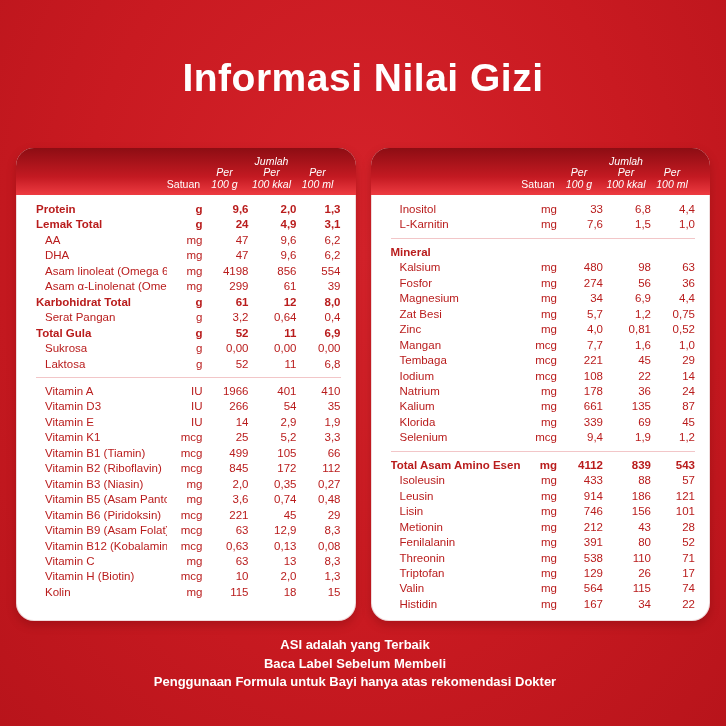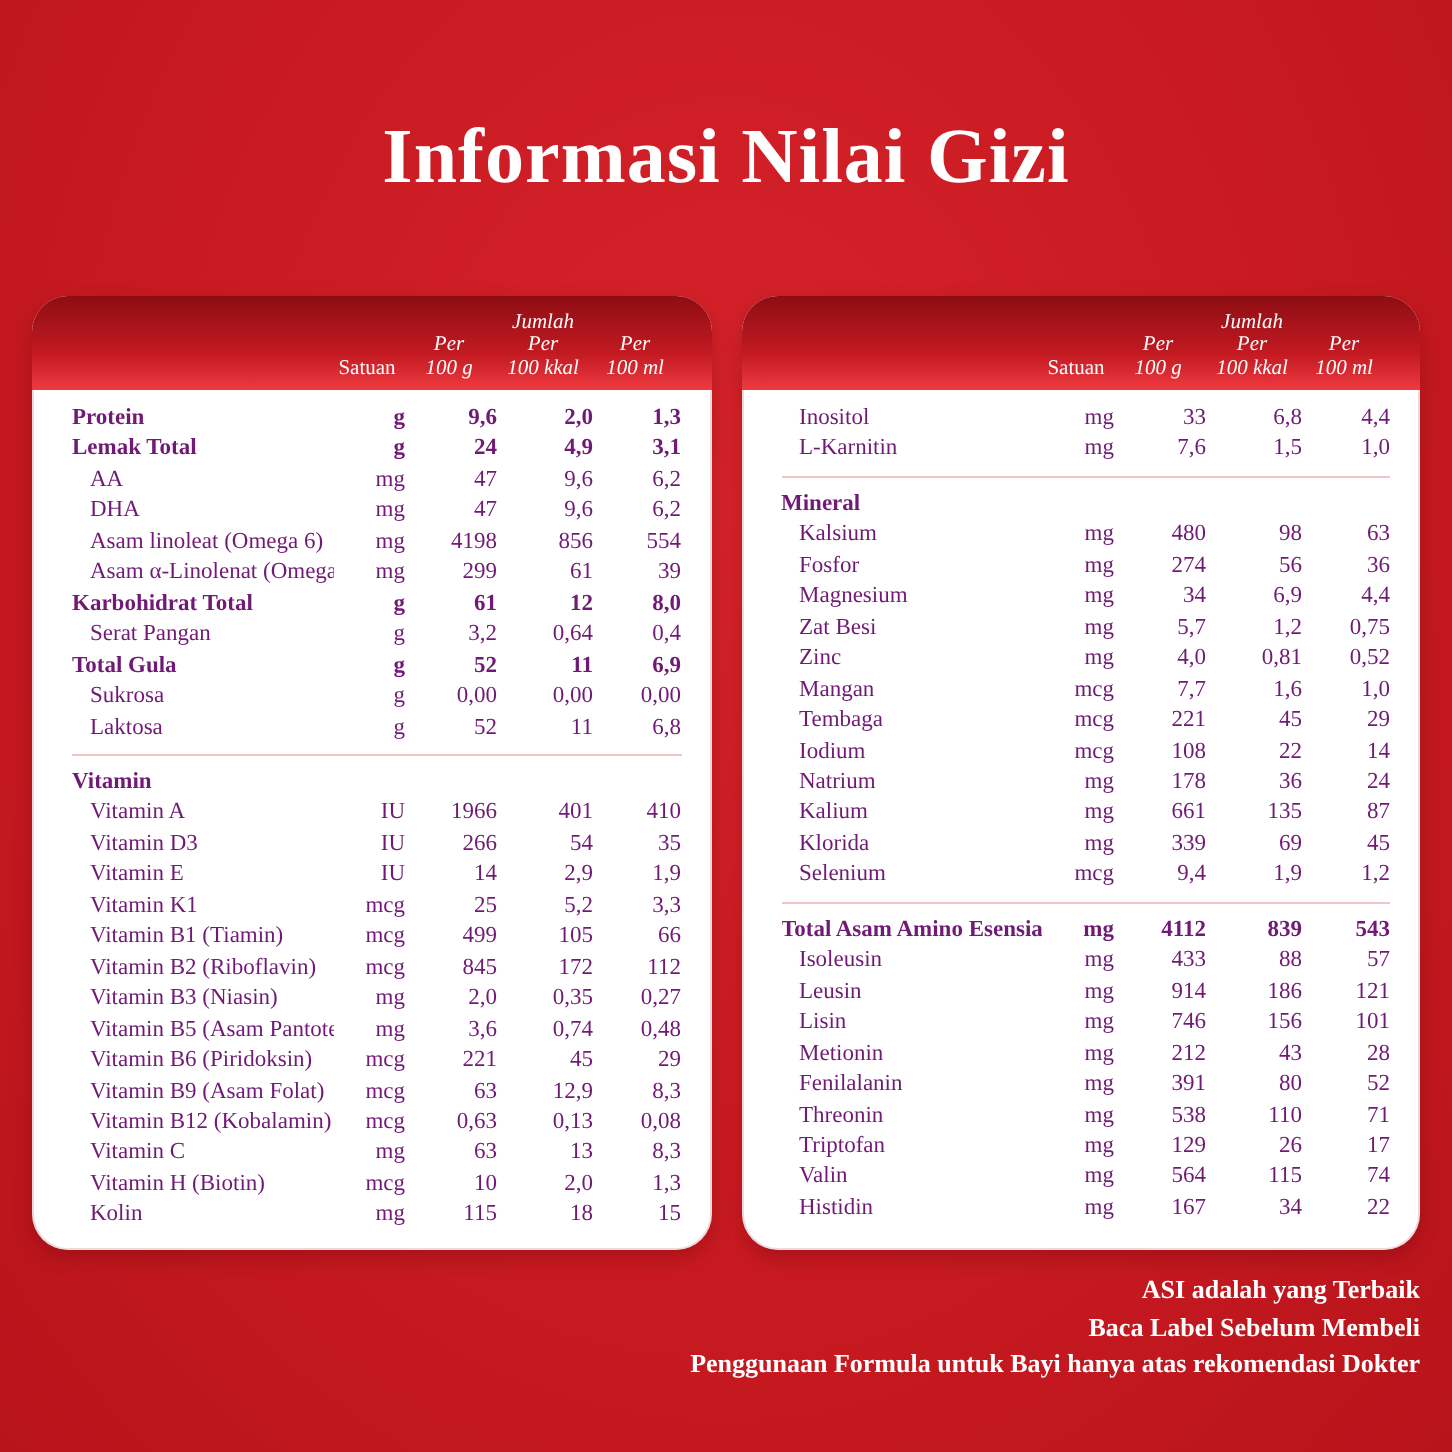--- a/index.html
+++ b/index.html
@@ -1,19 +1,19 @@
 <!DOCTYPE html>
 <html><head>
 <meta charset="utf-8">
 <style>
   html,body{margin:0;padding:0;}
   .page{
     position:relative;width:726px;height:726px;overflow:hidden;
     background:radial-gradient(ellipse at 50% 35%, #d6232b 0%, #c91a21 55%, #b8141b 100%);
-    font-family:Liberation Serif, serif;
+    font-family:Liberation Sans, sans-serif;
   }
   .title{
     position:absolute;top:56px;left:0;right:0;text-align:center;
     color:#ffffff;font-size:39px;font-weight:bold;letter-spacing:.5px;
   }
   .panels{
     position:absolute;top:148px;left:16px;right:16px;
     display:flex;gap:15px;align-items:stretch;
   }
   .panel{
@@ -24,36 +24,36 @@
   .panel-header{
     height:47px;flex:0 0 47px;
     background:linear-gradient(180deg,#8d0d13 0%,#c41a22 62%,#ee3b41 100%);
     color:#ffffff;display:flex;align-items:flex-end;
     padding:0 16px 5px 20px;box-sizing:border-box;
   }
   .hdr-row{display:flex;align-items:flex-end;width:100%;font-size:10.5px;line-height:11.5px;}
   .hdr-cell{display:flex;flex-direction:column;align-items:center;}
   .hdr-cell i{font-style:normal;display:block;white-space:nowrap;}
   .panel-body{
-    padding:7px 15px 9px 20px;color:#701a75;flex:1;
+    padding:7px 15px 9px 20px;color:#b91c1c;flex:1;
   }
   .row{display:flex;align-items:baseline;font-size:11.5px;line-height:15.45px;white-space:nowrap;}
   .c-label{flex:1;overflow:hidden;text-align:left;}
   .row.indent .c-label{padding-left:9px;}
   .c-unit{width:36px;text-align:right;flex:0 0 36px;}
   .c-v1{width:46px;text-align:right;flex:0 0 46px;}
   .c-v2{width:48px;text-align:right;flex:0 0 48px;}
   .c-v3{width:44px;text-align:right;flex:0 0 44px;}
   .hdr-row .c-unit,.hdr-row .c-v1,.hdr-row .c-v2,.hdr-row .c-v3{
     display:flex;flex-direction:column;align-items:center;justify-content:flex-end;
   }
   .row.bold,.row.heading{font-weight:bold;}
   .divider{border-top:1px solid #f2c6c8;margin:5px 0 6px;}
   .footer{
-    position:absolute;top:636px;left:0;right:16px;text-align:right;
+    position:absolute;top:636px;left:0;right:16px;text-align:center;
     color:#ffffff;font-weight:bold;font-size:13px;line-height:18.5px;
   }
 </style>
 </head>
 <body>
 
 <div class="page">
 
   <div class="title">Informasi Nilai Gizi</div>
 
@@ -153,21 +153,20 @@
     <span class="c-v3">0,00</span>
   </div>
           <div class="row indent">
     <span class="c-label">Laktosa</span>
     <span class="c-unit">g</span>
     <span class="c-v1">52</span>
     <span class="c-v2">11</span>
     <span class="c-v3">6,8</span>
   </div>
           <div class="divider"></div>
-          <div class="row heading">Vitamin</div>
           <div class="row indent">
     <span class="c-label">Vitamin A</span>
     <span class="c-unit">IU</span>
     <span class="c-v1">1966</span>
     <span class="c-v2">401</span>
     <span class="c-v3">410</span>
   </div>
           <div class="row indent">
     <span class="c-label">Vitamin D3</span>
     <span class="c-unit">IU</span>

